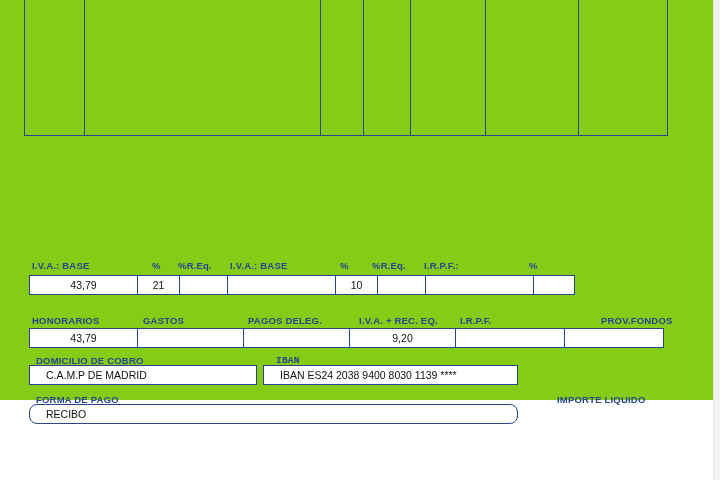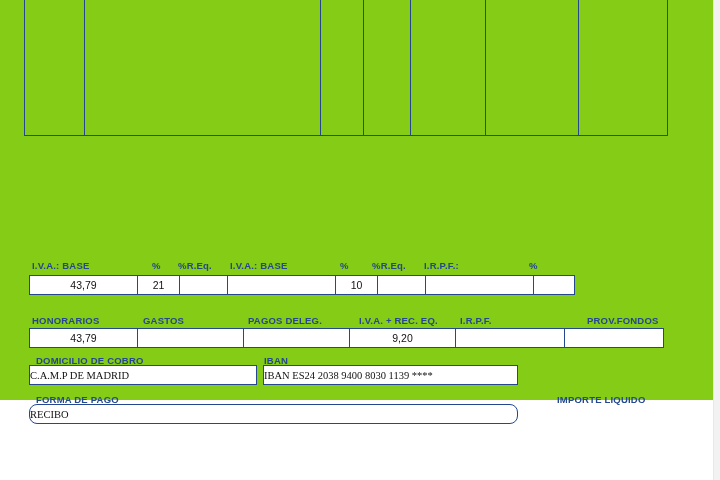--- a/index.html
+++ b/index.html
@@ -69,22 +69,21 @@
     color: #111111;
     display: flex;
     align-items: center;
     height: 20px;
   }
   .box.center {
     justify-content: center;
   }
   .box.left {
     justify-content: flex-start;
-    padding-left: 0;
-    font-family: Liberation Serif, serif;
+    padding-left: 16px;
   }
 
   
   .cellrow {
     position: absolute;
     display: flex;
     height: 20px;
   }
   .cellrow .cell {
     border: 1px solid #24478f;
@@ -136,33 +135,33 @@
     <div class="cell" style="width:48px;"></div>
     <div class="cell" style="width:108px;"></div>
     <div class="cell" style="width:42px;"></div>
   </div>
 
   <div class="lbl" style="left:32px;  top:315px;">HONORARIOS</div>
   <div class="lbl" style="left:143px; top:315px;">GASTOS</div>
   <div class="lbl" style="left:248px; top:315px;text-align:center;">PAGOS DELEG.</div>
   <div class="lbl" style="left:359px; top:315px;">I.V.A. + REC. EQ.</div>
   <div class="lbl" style="left:460px; top:315px;">I.R.P.F.</div>
-  <div class="lbl" style="left:555px; top:315px;padding-left:32px;">PROV.FONDOS</div>
+  <div class="lbl" style="left:569px; top:315px;padding-left:32px;">PROV.FONDOS</div>
 
   <div class="cellrow" style="left:29px; top:328px;">
     <div class="cell" style="width:108px;">43,79</div>
     <div class="cell" style="width:106px;"></div>
     <div class="cell" style="width:106px;"></div>
     <div class="cell" style="width:106px;">9,20</div>
     <div class="cell" style="width:109px;"></div>
     <div class="cell" style="width:100px;"></div>
   </div>
 
   <div class="lbl" style="left:36px;  top:355px;">DOMICILIO DE COBRO</div>
-  <div class="lbl" style="left:264px; top:355px;">IBAN</div>
+  <div class="lbl" style="left:276px; top:355px;font-family:Liberation Mono, monospace;">IBAN</div>
 
   <div class="box left" style="left:29px;  top:365px; width:228px;">C.A.M.P DE MADRID</div>
   <div class="box left" style="left:263px; top:365px; width:255px;">IBAN ES24 2038 9400 8030 1139 ****</div>
 
   <div class="lbl" style="left:36px;  top:394px;">FORMA DE PAGO</div>
   <div class="lbl" style="left:557px; top:394px;">IMPORTE LIQUIDO</div>
 
   <div class="box left" style="left:29px;  top:404px; width:489px;border-radius:8px;">RECIBO</div>
 
 </div>

